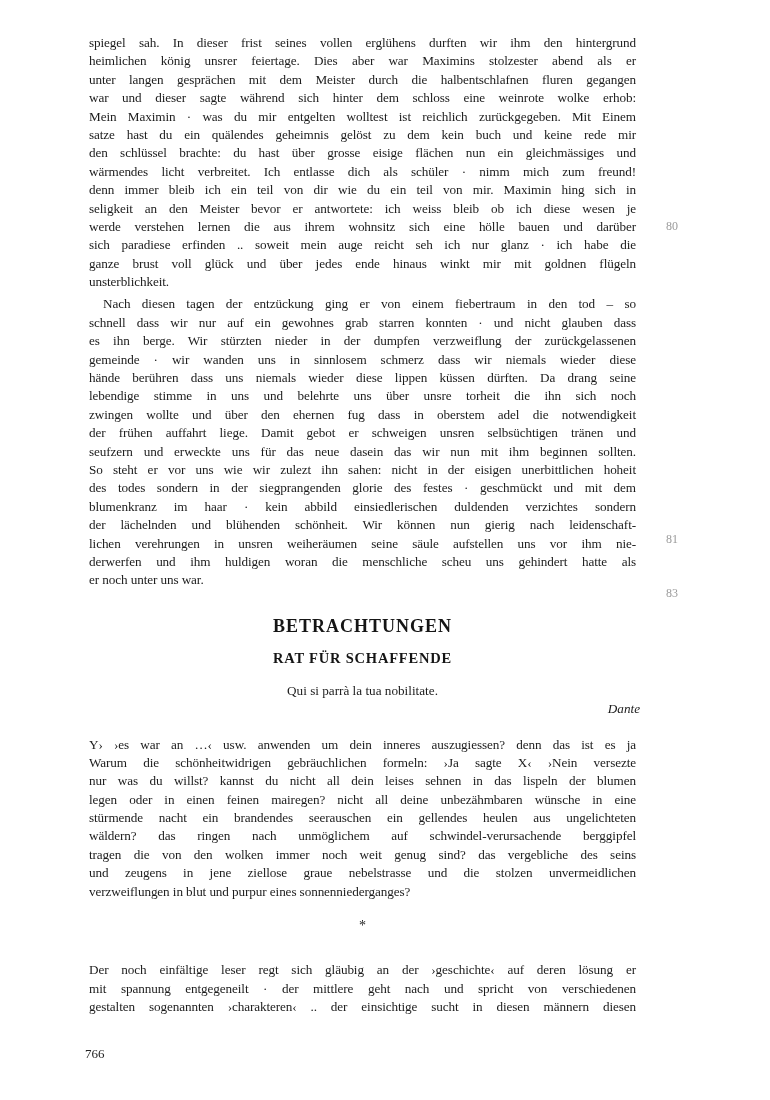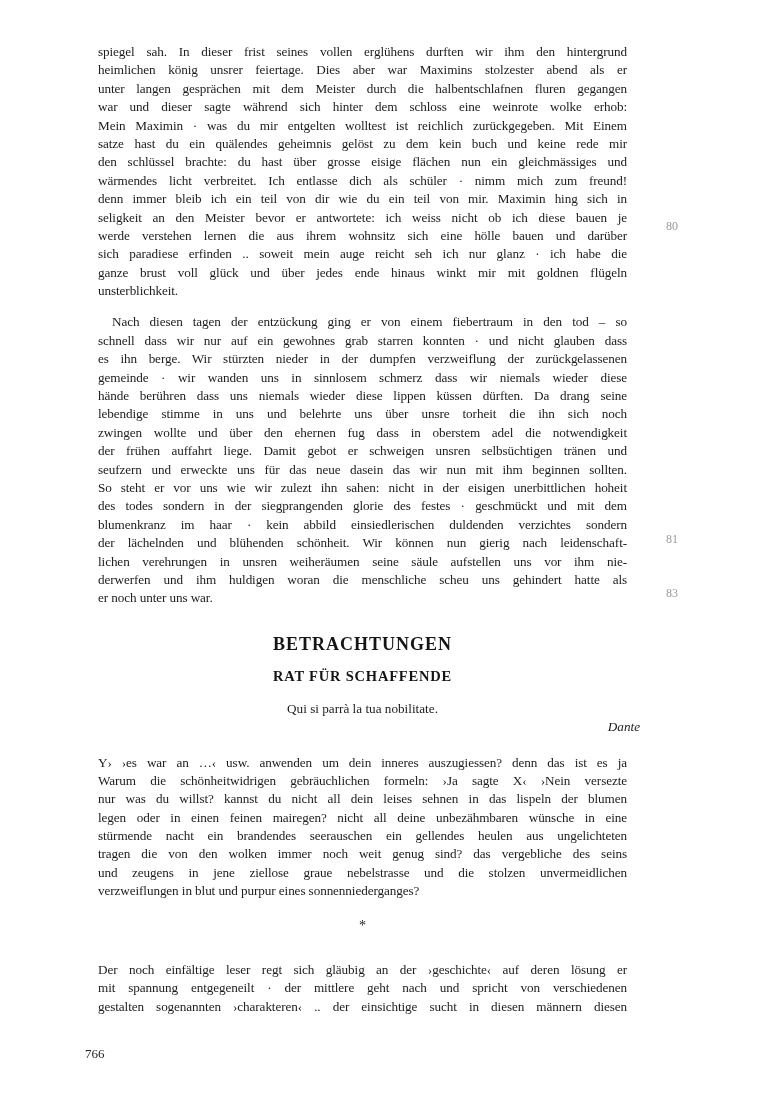--- a/index.html
+++ b/index.html
@@ -14,21 +14,21 @@
     position: relative;
     width: 770px; height: 1100px;
     background: #ffffff;
   }
   .textblock {
     position: absolute;
     left: 85px; top: 30px;
     width: 555px;
   }
   .para {
-    margin: 13px;
+    margin: 4px;
     font-size: 13.2px;
     line-height: 18.4px;
     letter-spacing: -0.1px;
   }
   .para .line {
     text-align: justify;
     text-align-last: justify;
     height: 18.4px;
     overflow: visible;
     white-space: normal;
@@ -104,21 +104,21 @@
     <div class="para">
         <div class="line">spiegel sah. In dieser frist seines vollen erglühens durften wir ihm den hintergrund</div>
         <div class="line">heimlichen könig unsrer feiertage. Dies aber war Maximins stolzester abend als er</div>
         <div class="line">unter langen gesprächen mit dem Meister durch die halbentschlafnen fluren gegangen</div>
         <div class="line">war und dieser sagte während sich hinter dem schloss eine weinrote wolke erhob:</div>
         <div class="line">Mein Maximin · was du mir entgelten wolltest ist reichlich zurückgegeben. Mit Einem</div>
         <div class="line">satze hast du ein quälendes geheimnis gelöst zu dem kein buch und keine rede mir</div>
         <div class="line">den schlüssel brachte: du hast über grosse eisige flächen nun ein gleichmässiges und</div>
         <div class="line">wärmendes licht verbreitet. Ich entlasse dich als schüler · nimm mich zum freund!</div>
         <div class="line">denn immer bleib ich ein teil von dir wie du ein teil von mir. Maximin hing sich in</div>
-        <div class="line">seligkeit an den Meister bevor er antwortete: ich weiss nicht ob ich diese bauen je</div>
+        <div class="line">seligkeit an den Meister bevor er antwortete: ich weiss bleib ob ich diese wesen je</div>
         <div class="line">werde verstehen lernen die aus ihrem wohnsitz sich eine hölle bauen und darüber</div>
         <div class="line">sich paradiese erfinden .. soweit mein auge reicht seh ich nur glanz · ich habe die</div>
         <div class="line">ganze brust voll glück und über jedes ende hinaus winkt mir mit goldnen flügeln</div>
         <div class="line last-left">unsterblichkeit.</div>
       </div>
 
     <div class="para indent-first">
         <div class="line">Nach diesen tagen der entzückung ging er von einem fiebertraum in den tod – so</div>
         <div class="line">schnell dass wir nur auf ein gewohnes grab starren konnten · und nicht glauben dass</div>
         <div class="line">es ihn berge. Wir stürzten nieder in der dumpfen verzweiflung der zurückgelassenen</div>
@@ -144,20 +144,21 @@
     <div class="epigraph">Qui si parrà la tua nobilitate.</div>
 
     <div class="attribution">Dante</div>
 
     <div class="para para3">
         <div class="line">Y› ›es war an …‹ usw. anwenden um dein inneres auszugiessen? denn das ist es ja</div>
         <div class="line">Warum die schönheitwidrigen gebräuchlichen formeln: ›Ja sagte X‹ ›Nein versezte</div>
         <div class="line">nur was du willst? kannst du nicht all dein leises sehnen in das lispeln der blumen</div>
         <div class="line">legen oder in einen feinen mairegen? nicht all deine unbezähmbaren wünsche in eine</div>
         <div class="line">stürmende nacht ein brandendes seerauschen ein gellendes heulen aus ungelichteten</div>
+        <div class="line">wäldern? das ringen nach unmöglichem auf schwindel-verursachende berggipfel</div>
         <div class="line">tragen die von den wolken immer noch weit genug sind? das vergebliche des seins</div>
         <div class="line">und zeugens in jene ziellose graue nebelstrasse und die stolzen unvermeidlichen</div>
         <div class="line last-left">verzweiflungen in blut und purpur eines sonnenniederganges?</div>
       </div>
 
     <div class="separator">*</div>
 
     <div class="para para4">
         <div class="line">Der noch einfältige leser regt sich gläubig an der ›geschichte‹ auf deren lösung er</div>
         <div class="line">mit spannung entgegeneilt · der mittlere geht nach und spricht von verschiedenen</div>

